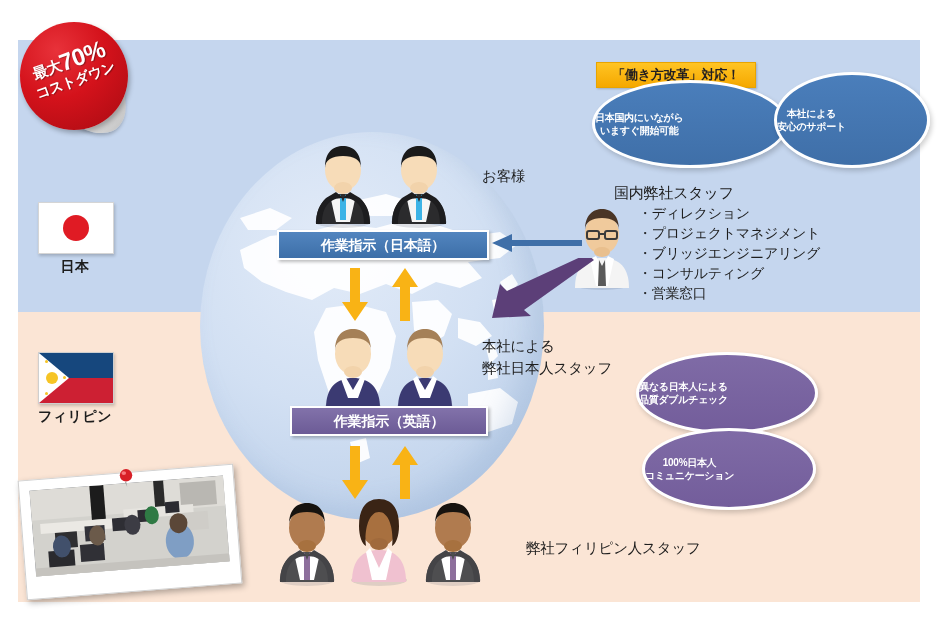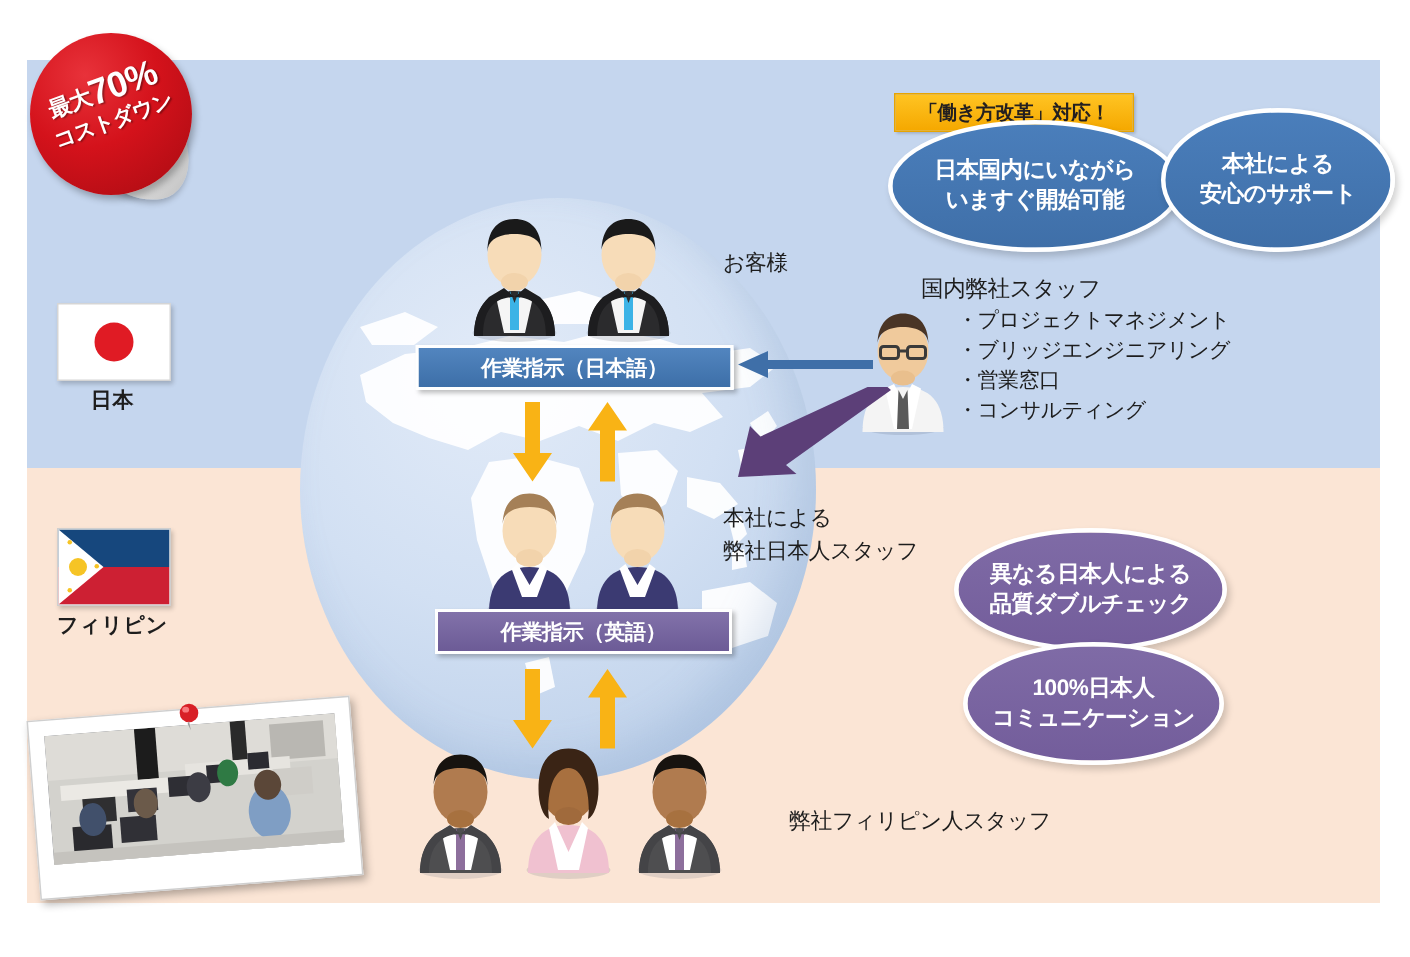--- a/index.html
+++ b/index.html
@@ -54,22 +54,22 @@
   .lbl-jp{left:38px;top:258px;width:74px;text-align:center;}
   .lbl-ph{left:22px;top:408px;width:106px;text-align:center;}
 
   
   .yellow-banner{position:absolute;left:596px;top:62px;width:158px;height:24px;
         background:linear-gradient(#ffc423,#f5a800);border:1px solid #e8a400;
         color:#231f20;font-size:13px;font-weight:bold;line-height:24px;text-align:center;
         letter-spacing:-.3px;box-shadow:1px 1px 2px rgba(0,0,0,.2);}
 
   
-  .ell{position:absolute;border-radius:50%;display:flex;align-items:center;justify-content:center;
-        text-align:center;color:#fff;font-weight:bold;font-size:15px;line-height:1.35;
+  .ell{position:absolute;border-radius:50%;display:flex;align-items:center;
+        text-align:center;color:#fff;font-weight:bold;font-size:10px;line-height:1.35;
         letter-spacing:-.3px;border:3px solid #ffffff;box-shadow:2px 3px 5px rgba(0,0,0,.18);}
   .ell-blue{background:linear-gradient(#4a7ebb,#3f6fa8);}
   .ell-b1{left:592px;top:80px;width:190px;height:82px;}
   .ell-b2{left:774px;top:72px;width:150px;height:90px;}
   .ell-purple{background:linear-gradient(#7f6ba6,#735d9b);}
   .ell-p1{left:636px;top:352px;width:176px;height:76px;}
   .ell-p2{left:642px;top:428px;width:168px;height:76px;}
 
   
   .bar{position:absolute;height:26px;line-height:26px;text-align:center;color:#fff;
@@ -211,24 +211,25 @@
     <path d="M27,54 L30,60 L33,54 L34,80 L26,80 Z" fill="#5a5a5a"></path>
     <ellipse cx="30" cy="28" rx="17" ry="20" fill="#f0ca9c"></ellipse>
     <path d="M13,24 C13,9 21,3 30,3 C39,3 47,9 47,24 C47,16 40,12 30,12 C20,12 13,16 13,24 Z" fill="#4a3526"></path>
     <rect x="15" y="25" width="12" height="8" rx="2" fill="none" stroke="#3a3a3a" stroke-width="2"></rect>
     <rect x="33" y="25" width="12" height="8" rx="2" fill="none" stroke="#3a3a3a" stroke-width="2"></rect>
     <line x1="27" y1="28" x2="33" y2="28" stroke="#3a3a3a" stroke-width="2"></line>
     <ellipse cx="30" cy="46" rx="8" ry="5" fill="#e9bf8d"></ellipse>
   </svg>
   <div class="note" style="left:598px;top:182px;font-size:15px;">国内弊社スタッフ</div>
   <div class="bullets" style="left:638px;top:204px;">
+    <div>・ディレクション</div>
     <div>・プロジェクトマネジメント</div>
     <div>・ブリッジエンジニアリング</div>
+    <div>・コンサルティング</div>
     <div>・営業窓口</div>
-    <div>・コンサルティング</div>
   </div>
 
   <svg style="position:absolute;left:486px;top:258px;" width="110" height="62" viewBox="0 0 110 62">
     <path d="M108,2 L38,52 L45,58 L6,60 L14,26 L21,33 L101,-4 Z" fill="#5c3f78"></path>
   </svg>
 
   <svg class="yarrow" style="left:342px;top:268px;" width="26" height="54" viewBox="0 0 26 54">
     <path d="M8,0 L18,0 L18,34 L26,34 L13,53 L0,34 L8,34 Z" fill="#f9b315"></path>
   </svg>
   <svg class="yarrow" style="left:392px;top:268px;" width="26" height="54" viewBox="0 0 26 54">

